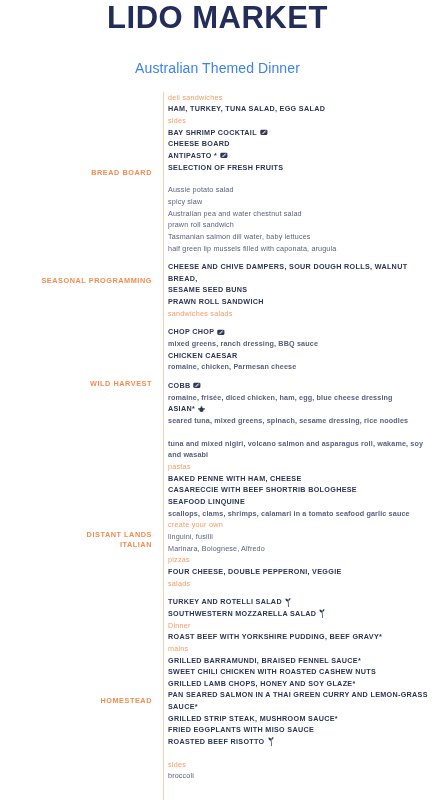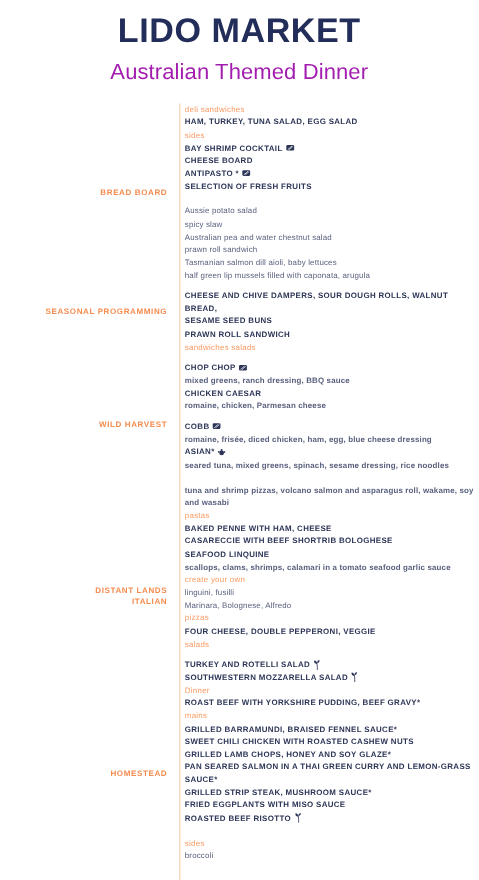--- a/index.html
+++ b/index.html
@@ -7,34 +7,34 @@
   body {
     width:435px; height:800px;
     font-family:"Liberation Sans", sans-serif;
     color:#2c3557;
     overflow:hidden;
     position:relative;
   }
   .menu-page { width:435px; height:800px; position:relative; background:#fff; }
 
   
-  .masthead { text-align:center; padding-top:10px; }
+  .masthead { text-align:center; }
   .brand-title {
     font-size:31px;
     font-weight:bold;
     letter-spacing:0.5px;
     color:#232d59;
     line-height:1.15;
     font-family:"Liberation Sans", sans-serif;
   }
   .menu-subtitle {
-    font-size:20px;
+    font-size:14px;
     font-weight:normal;
-    color:#a21caf;
-    margin-top:9px;
+    color:#3b82f6;
+    margin-top:24px;
     letter-spacing:0.1px;
   }
 
   
   .menu-body {
     margin-top:16px;
     position:relative;
   }
   .divider-rule {
     position:absolute;
@@ -151,21 +151,21 @@
                   <path d="M4.0 6.6 L8.8 2.6" stroke="#ffffff" stroke-width="0.8" fill="none"></path>
                 </svg>
               </span>
             </div>
             <div class="item-caps">SELECTION OF FRESH FRUITS</div>
             <div class="spacer-md"></div>
             <div class="item-plain">Aussie potato salad</div>
             <div class="item-plain">spicy slaw</div>
             <div class="item-plain">Australian pea and water chestnut salad</div>
             <div class="item-plain">prawn roll sandwich</div>
-            <div class="item-plain">Tasmanian salmon dill aioli, baby lettuces</div>
+            <div class="item-plain">Tasmanian salmon dill water, baby lettuces</div>
             <div class="item-plain">half green lip mussels filled with caponata, arugula</div>
           </div>
         </div>
         <div class="section-row">
           <div class="section-label-col">
             <div class="section-label">SEASONAL PROGRAMMING</div>
           </div>
           <div class="section-content-col">
             <div class="spacer-sm"></div>
             <div class="item-caps">CHEESE AND CHIVE DAMPERS, SOUR DOUGH ROLLS, WALNUT BREAD,</div>
@@ -211,21 +211,21 @@
                 <svg width="7" height="7" viewBox="0 0 10 10">
                   <circle cx="5" cy="5.4" r="3.1" fill="#2c3557"></circle>
                   <circle cx="5" cy="1.5" r="1.3" fill="#2c3557"></circle>
                   <circle cx="1.4" cy="4.0" r="1.2" fill="#2c3557"></circle>
                   <circle cx="8.6" cy="4.0" r="1.2" fill="#2c3557"></circle>
                 </svg>
               </span>
             </div>
             <div class="item-desc">seared tuna, mixed greens, spinach, sesame dressing, rice noodles</div>
             <div class="spacer-md"></div>
-            <div class="item-desc">tuna and shrimp pizzas, volcano salmon and asparagus roll, wakame, soy</div>
+            <div class="item-desc">tuna and mixed nigiri, volcano salmon and asparagus roll, wakame, soy</div>
             <div class="item-desc">and wasabi</div>
           </div>
         </div>
         <div class="section-row">
           <div class="section-label-col">
             <div class="section-label">DISTANT LANDS</div>
             <div class="section-label">ITALIAN</div>
           </div>
           <div class="section-content-col">
             <div class="group-heading">pastas</div>

